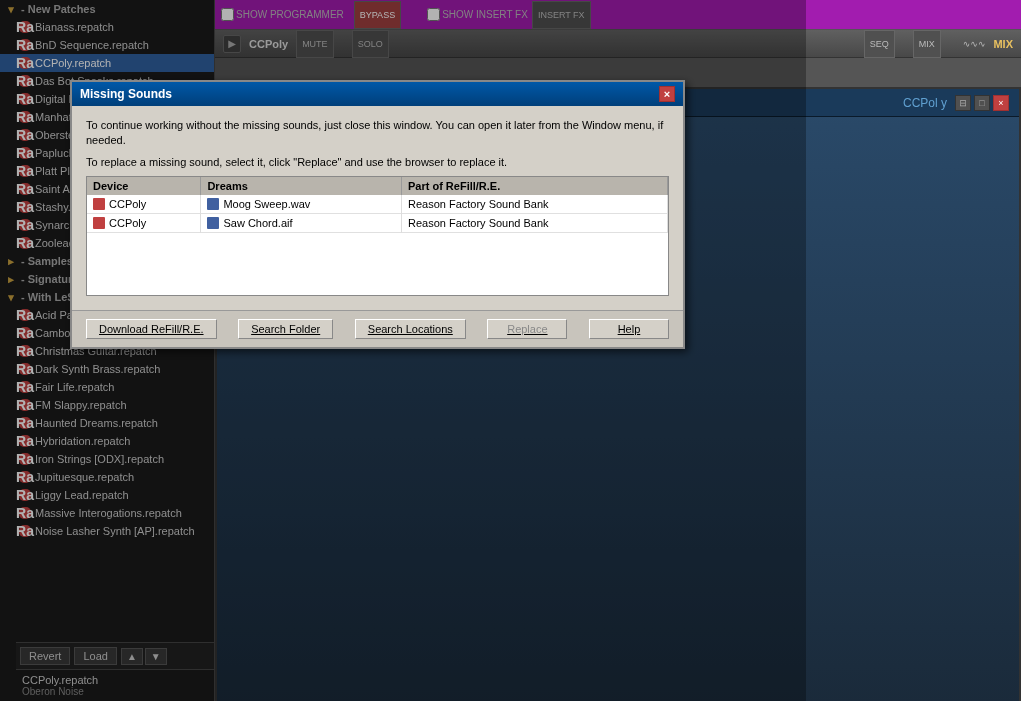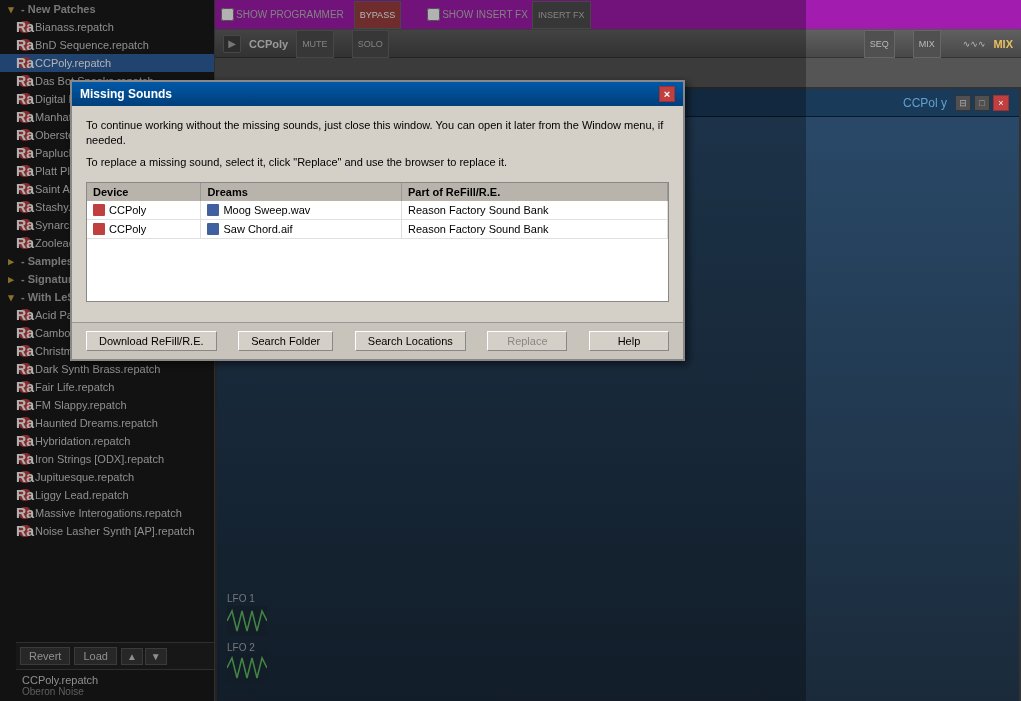--- a/index.html
+++ b/index.html
@@ -247,21 +247,21 @@
     .dialog-body {
       padding: 12px 14px 8px 14px;
       background: #d4d0c8;
     }
     .dialog-body p {
       margin-bottom: 6px;
       line-height: 1.4;
       font-size: 11px;
     }
     .dialog-table-container {
-      margin: 12px 0;
+      margin: 6px 0;
       border: 1px solid #888;
       background: #fff;
       height: 120px;
       overflow-y: auto;
     }
     .dialog-table {
       width: 100%;
       border-collapse: collapse;
       font-size: 11px;
     }
@@ -301,20 +301,21 @@
       border-radius: 1px;
       flex-shrink: 0;
     }
     .dialog-footer {
       display: flex;
       align-items: flex-start;
       justify-content: space-between;
       padding: 8px 14px;
       background: #c8c4bc;
       border-top: 1px solid #999;
+      text-decoration: underline;
     }
     .dialog-btn {
       background: #d4d0c8;
       border: 1px solid #888;
       border-top-color: #fff;
       border-left-color: #fff;
       color: #000;
       font-size: 11px;
       padding: 3px 12px;
       cursor: pointer;
@@ -563,32 +564,20 @@
       </div>
 
       <div style="padding:8px;color:#8ab0d0;font-size:10px;display:flex;gap:8px;flex-wrap:wrap;">
         <div style="background:#1a3a5a;border:1px solid #2a5a8a;padding:6px 12px;border-radius:3px">Oscillators</div>
         <div style="background:#1a3a5a;border:1px solid #2a5a8a;padding:6px 12px;border-radius:3px">Filter</div>
         <div style="background:#1a3a5a;border:1px solid #2a5a8a;padding:6px 12px;border-radius:3px">Envelope</div>
         <div style="background:#1a3a5a;border:1px solid #2a5a8a;padding:6px 12px;border-radius:3px">LFO</div>
         <div style="background:#1a3a5a;border:1px solid #2a5a8a;padding:6px 12px;border-radius:3px">Modulation</div>
       </div>
 
-      <div style="position:absolute;bottom:20px;left:10px;color:#aaa;font-size:10px">
-        <div style="margin-bottom:2px">LFO 1</div>
-        <svg width="40" height="30">
-          <rect width="40" height="30" fill="#1a2a3a"></rect>
-          <polyline points="0,15 5,5 10,25 15,5 20,25 25,5 30,25 35,5 40,15" fill="none" stroke="#60c060" stroke-width="1.5"></polyline>
-        </svg>
-        <div style="margin-top:4px">LFO 2</div>
-        <svg width="40" height="30">
-          <rect width="40" height="30" fill="#1a2a3a"></rect>
-          <polyline points="0,15 5,5 10,25 15,5 20,25 25,5 30,25 35,5 40,15" fill="none" stroke="#60c060" stroke-width="1.5"></polyline>
-        </svg>
-      </div>
     </div>
   </div>
 </div>
 
 <div id="dialog-overlay"></div>
 
 <div id="missing-dialog">
   <div class="dialog-titlebar">
     <span>Missing Sounds</span>
     <div class="dialog-close-btn">×</div>

